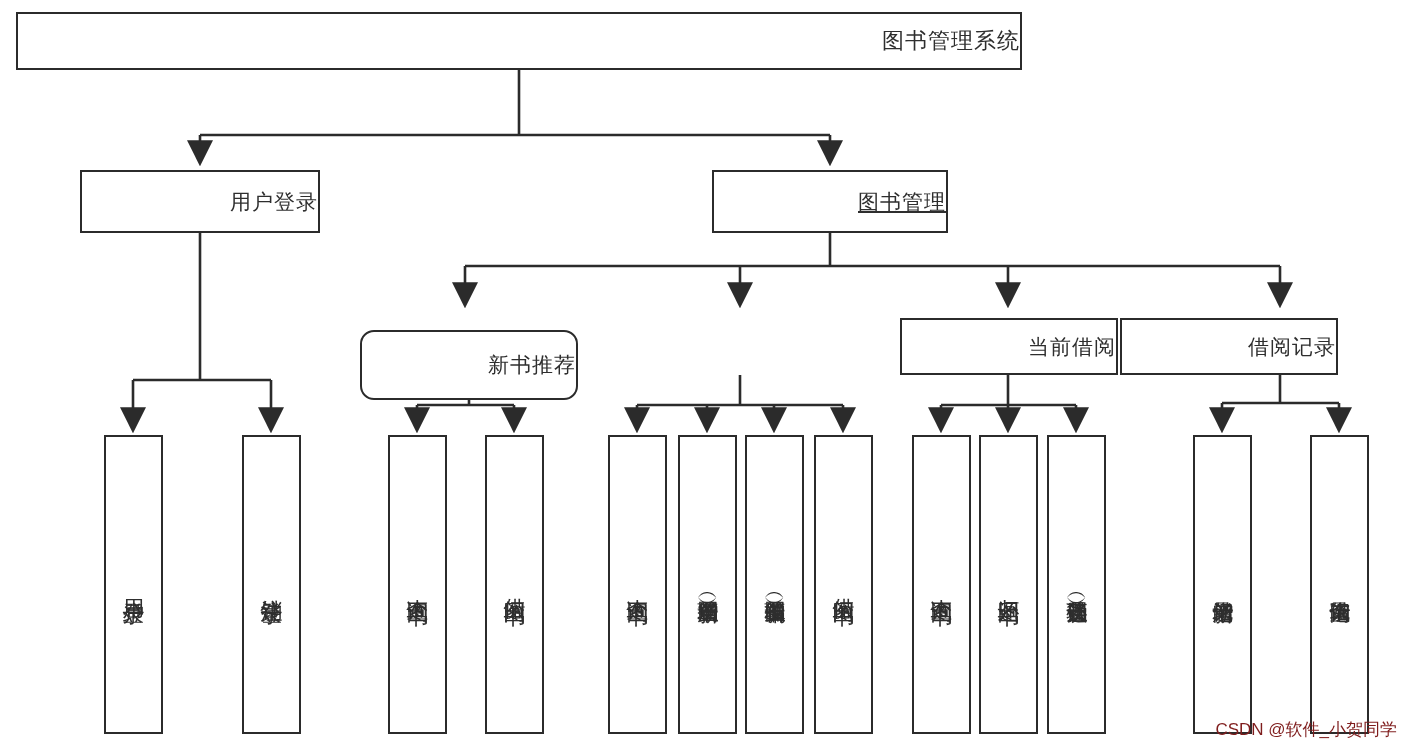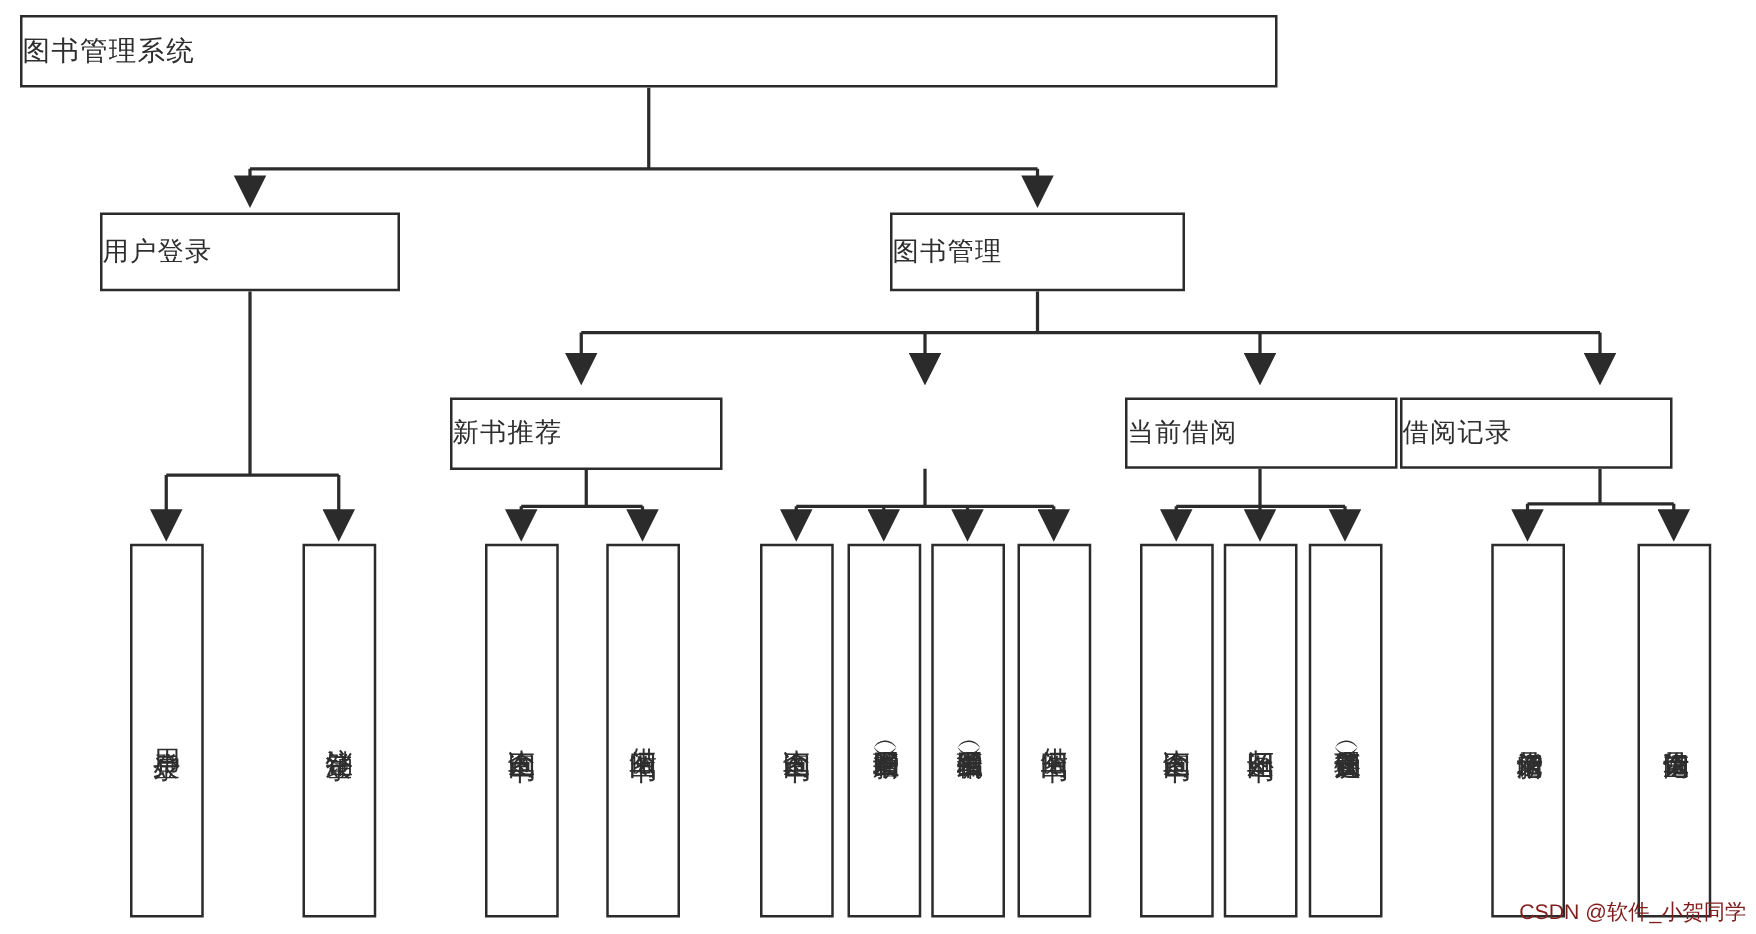--- a/index.html
+++ b/index.html
@@ -26,21 +26,21 @@
     height: 747px;
     pointer-events: none;
   }
   .node {
     position: absolute;
     box-sizing: border-box;
     background: #ffffff;
     border: 2px solid #2b2b2b;
     display: flex;
     align-items: center;
-    justify-content: flex-start;
+    justify-content: flex-end;
     color: #2e2e2e;
     z-index: 2;
   }
   
   .node.h {
     font-size: 21px;
     line-height: 1.1;
     letter-spacing: 1px;
     white-space: nowrap;
   }
@@ -132,25 +132,25 @@
     </g>
   </svg>
 
   <div class="node h root" style="left:16px; top:12px; width:1006px; height:58px;">
     <span>图书管理系统</span>
   </div>
 
   <div class="node h" style="left:80px; top:170px; width:240px; height:63px;">
     <span>用户登录</span>
   </div>
-  <div class="node h" style="left:712px; top:170px; width:236px; height:63px;">
+  <div class="node h" style="left:712px; top:170px; width:236px; height:63px;text-decoration:underline;">
     <span>图书管理</span>
   </div>
 
-  <div class="node h" style="left:360px; top:318px; width:218px; height:58px;">
+  <div class="node h" style="left:360px; top:330px; width:218px; height:70px;border-radius:14px;">
     <span>新书推荐</span>
   </div>
   <div class="node h" style="left:900px; top:318px; width:218px; height:57px;">
     <span>当前借阅</span>
   </div>
   <div class="node h" style="left:1120px; top:318px; width:218px; height:57px;">
     <span>借阅记录</span>
   </div>
 
   <div class="node v" style="left:104px; top:435px; width:59px; height:299px;">

